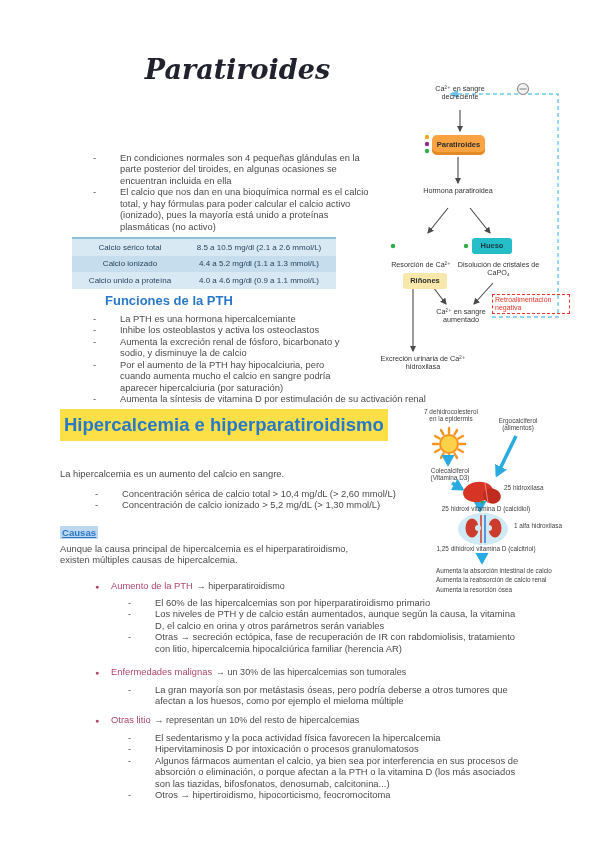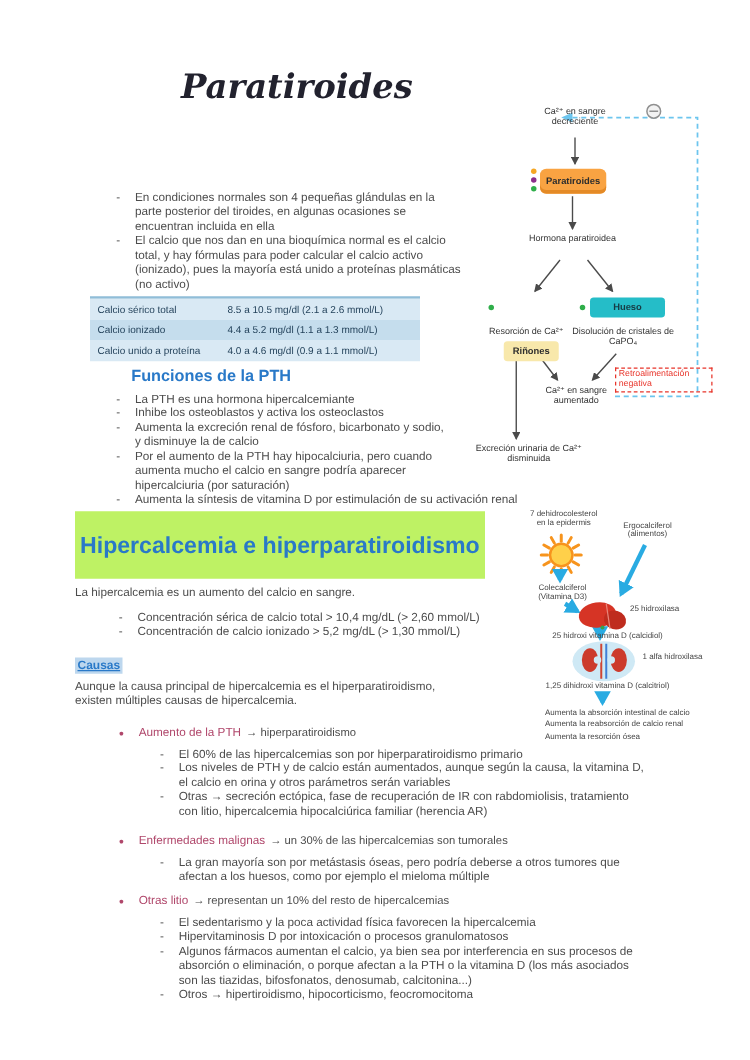--- a/index.html
+++ b/index.html
@@ -4,48 +4,48 @@
 <style>
   html,body{margin:0;padding:0;background:#ffffff;}
   .page{position:relative;width:600px;height:848px;background:#fff;overflow:hidden;
         font-family:"Liberation Sans","DejaVu Sans",sans-serif;color:#4c4c4c;}
   .abs{position:absolute;}
   .t{font-size:9.4px;line-height:1.22;}
   .title{font-family:"DejaVu Serif",serif;font-style:italic;font-weight:bold;
          font-size:27px;color:#22222e;text-align:center;margin:0;}
   .blue-head{color:#2979c8;font-weight:bold;font-size:13px;}
   .section-head{display:inline-block;font-size:18.5px;font-weight:bold;color:#2979c8;
-                background:#bef264;padding:17px 4px;line-height:1.1;}
+                background:#fde047;padding:6px 4px;line-height:1.1;}
   .sub-head{font-size:14px;font-weight:600;color:#2979c8;text-align:center;}
   .causas-head{display:inline-block;font-size:9.6px;font-weight:bold;color:#2979c8;
                background:#bdd7ee;text-decoration:underline;padding:1px 2px;}
   
   .ditem{display:flex;}
   .dmark{flex:none;width:15px;}
-  .dtext{flex:1;}
+  .dtext{flex:1;margin-left:12px;}
   
   .citem{display:flex;align-items:baseline;}
   .cmark{flex:none;width:16px;font-size:7px;color:#b0476b;}
   .clead{color:#b0476b;margin-right:4px;white-space:nowrap;}
   .crest{font-size:9px;color:#4c4c4c;}
   
-  .caltable{left:72px;top:237px;width:264px;border-top:2px solid #90bdd8;}
+  .caltable{left:72px;top:237px;width:264px;border-top:2px solid #90bdd8;text-align:center;}
   .trow{display:grid;grid-template-columns:104px 1fr;align-items:center;height:16.5px;
         padding-left:6px;font-size:8px;color:#1f3e57;}
   .row-light{background:#d9e9f4;}
   .row-dark{background:#c5dded;}
   
   .d1{left:380px;top:80px;width:215px;height:312px;}
   .d1 svg{position:absolute;left:0;top:0;}
   .d1label{position:absolute;font-size:7.2px;line-height:1.15;color:#333;text-align:center;}
   .dbox{position:absolute;text-align:center;font-size:7.5px;font-weight:600;color:#2e2e2e;}
   .box-gland{left:52px;top:55px;width:53px;height:20px;line-height:20px;background:#f9a342;
              border-radius:5px;box-shadow:inset 0 -3px 0 #e48a26;}
   .box-kidney{left:23px;top:158px;width:44px;height:16px;line-height:16px;background:#f8e8ab;border-radius:3px;margin-top:35px;}
-  .box-bone{left:92px;top:158px;width:60px;height:16px;line-height:16px;background:#25bdc8;border-radius:3px;color:#173b44;}
+  .box-bone{left:92px;top:158px;width:40px;height:16px;line-height:16px;background:#25bdc8;border-radius:3px;color:#173b44;}
   .retro{color:#e8342a;border:1px dashed #e8342a;padding:1px 2px;text-align:left;font-size:7px;}
   
   .d2{left:422px;top:403px;width:178px;height:202px;}
   .d2 svg{position:absolute;left:0;top:0;}
   .d2label{position:absolute;font-size:6.4px;line-height:1.15;color:#444;text-align:center;}
   .effects{position:absolute;left:14px;top:163px;width:132px;text-align:left;}
   .effects div{font-size:6.4px;line-height:1.45;color:#444;}
 </style>
 </head>
 <body>
@@ -234,21 +234,21 @@
     <div class="dbox box-kidney">Riñones</div>
     <div class="dbox box-bone">Hueso</div>
 
     <div class="d1label" style="left:3px;top:181px;width:76px;">Resorción de Ca²⁺</div>
     <div class="d1label" style="left:72px;top:181px;width:93px;">Disolución de cristales de CaPO₄</div>
 
     <div class="d1label" style="left:41px;top:228px;width:80px;">Ca²⁺ en sangre aumentado</div>
 
     <div class="d1label retro" style="left:112px;top:214px;width:72px;">Retroalimentación negativa</div>
 
-    <div class="d1label" style="left:0px;top:275px;width:86px;">Excreción urinaria de Ca²⁺ disminuida</div>
+    <div class="d1label" style="left:0px;top:275px;width:86px;">Excreción urinaria de Ca²⁺ hidroxilasa</div>
   </div>
 
   <div class="abs d2">
     <svg width="178" height="202" viewBox="0 0 178 202">
       <defs>
         <marker id="bah2" markerWidth="3.4" markerHeight="3.8" refX="2.6" refY="1.9" orient="auto">
           <path d="M0,0 L3.4,1.9 L0,3.8 z" fill="#29abe2"></path>
         </marker>
       </defs>
 

